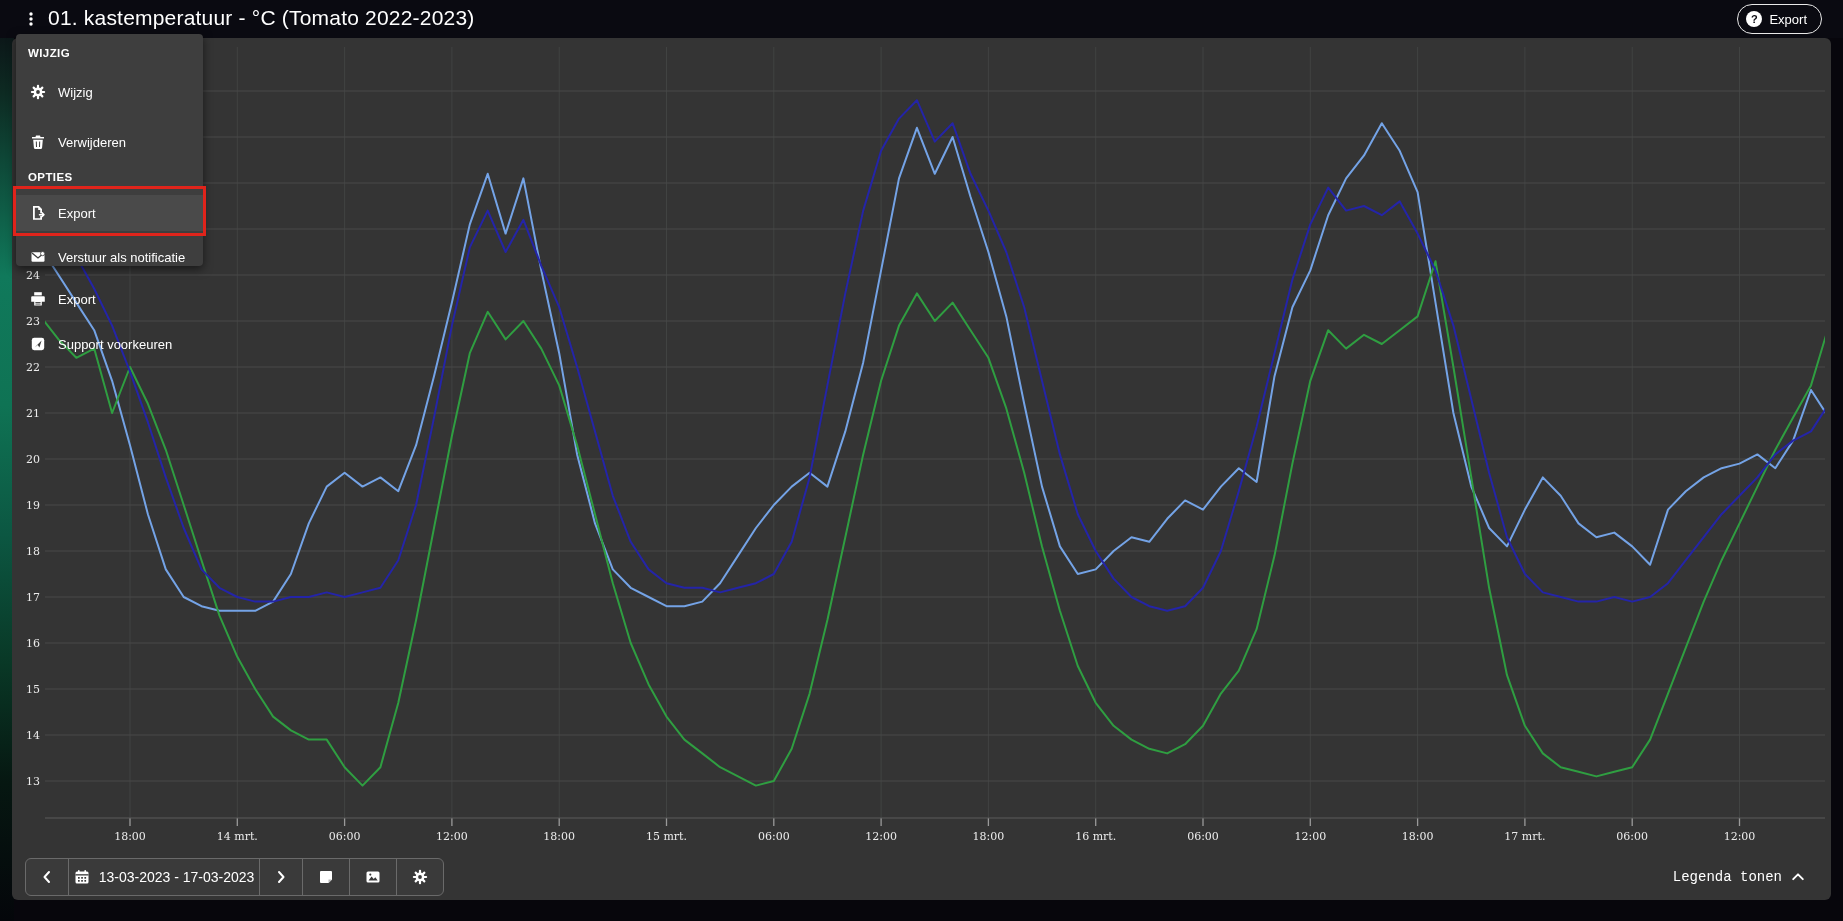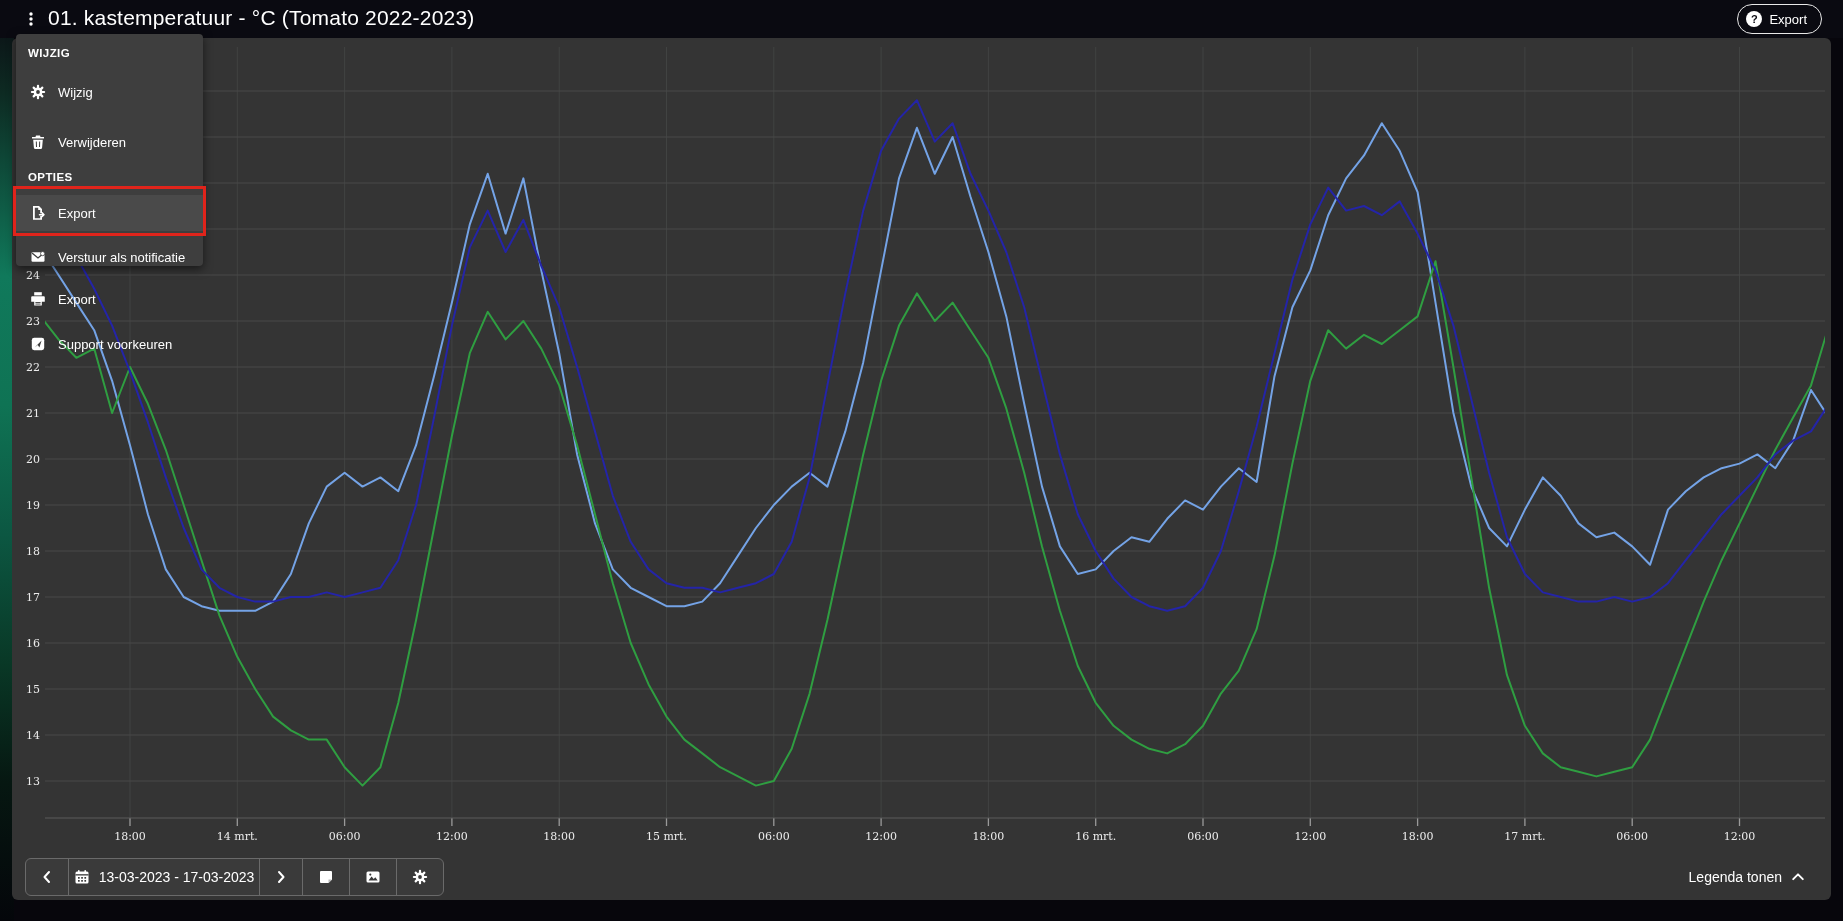--- a/index.html
+++ b/index.html
@@ -30,21 +30,21 @@
   
   .toolbar{position:absolute;left:13px;top:820px;height:36px;display:flex;align-items:stretch;
       border:1px solid #6a6a6a;border-radius:6px;overflow:hidden;background:#3a3a3a;}
   .tb-cell{display:flex;align-items:center;justify-content:center;color:#fff;cursor:pointer;}
   .tb-cell + .tb-cell{border-left:1px solid #6a6a6a;align-items:center;}
   .tb-prev,.tb-next{width:42px;}
   .tb-date{width:190px;gap:9px;font-size:14px;white-space:nowrap;}
   .tb-icon{width:46px;}
 
   .legend-toggle{position:absolute;right:26px;top:831px;display:flex;align-items:center;gap:9px;
-      color:#fff;font-size:14px;cursor:pointer;}
+      color:#fff;font-size:14px;cursor:pointer;font-family:Liberation Mono, monospace;}
 
   
   .menu{position:absolute;left:16px;top:34px;width:187px;height:232px;background:#3e3e3e;
       border-radius:4px;box-shadow:0 3px 10px rgba(0,0,0,.55);z-index:40;}
   .menu-header{position:absolute;left:12px;height:18px;line-height:18px;color:#fff;
       font-size:11.5px;font-weight:bold;letter-spacing:.4px;}
   .menu-item{position:absolute;left:0;width:187px;height:36px;display:flex;align-items:center;cursor:pointer;}
   .menu-item .mi-icon{width:16px;height:16px;margin-left:14px;flex:0 0 16px;display:flex;}
   .menu-item .mi-label{margin-left:12px;color:#fff;font-size:13px;white-space:nowrap;}
   .menu-item.hl{background:#4a4a4a;text-align:center;}

